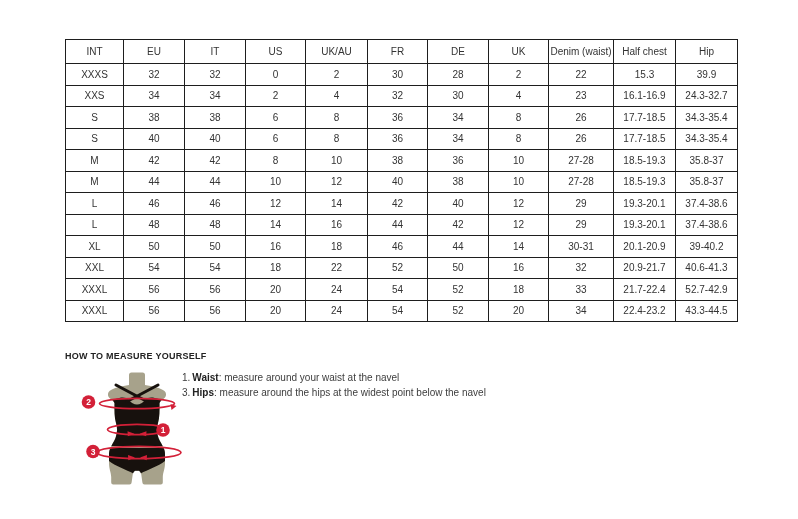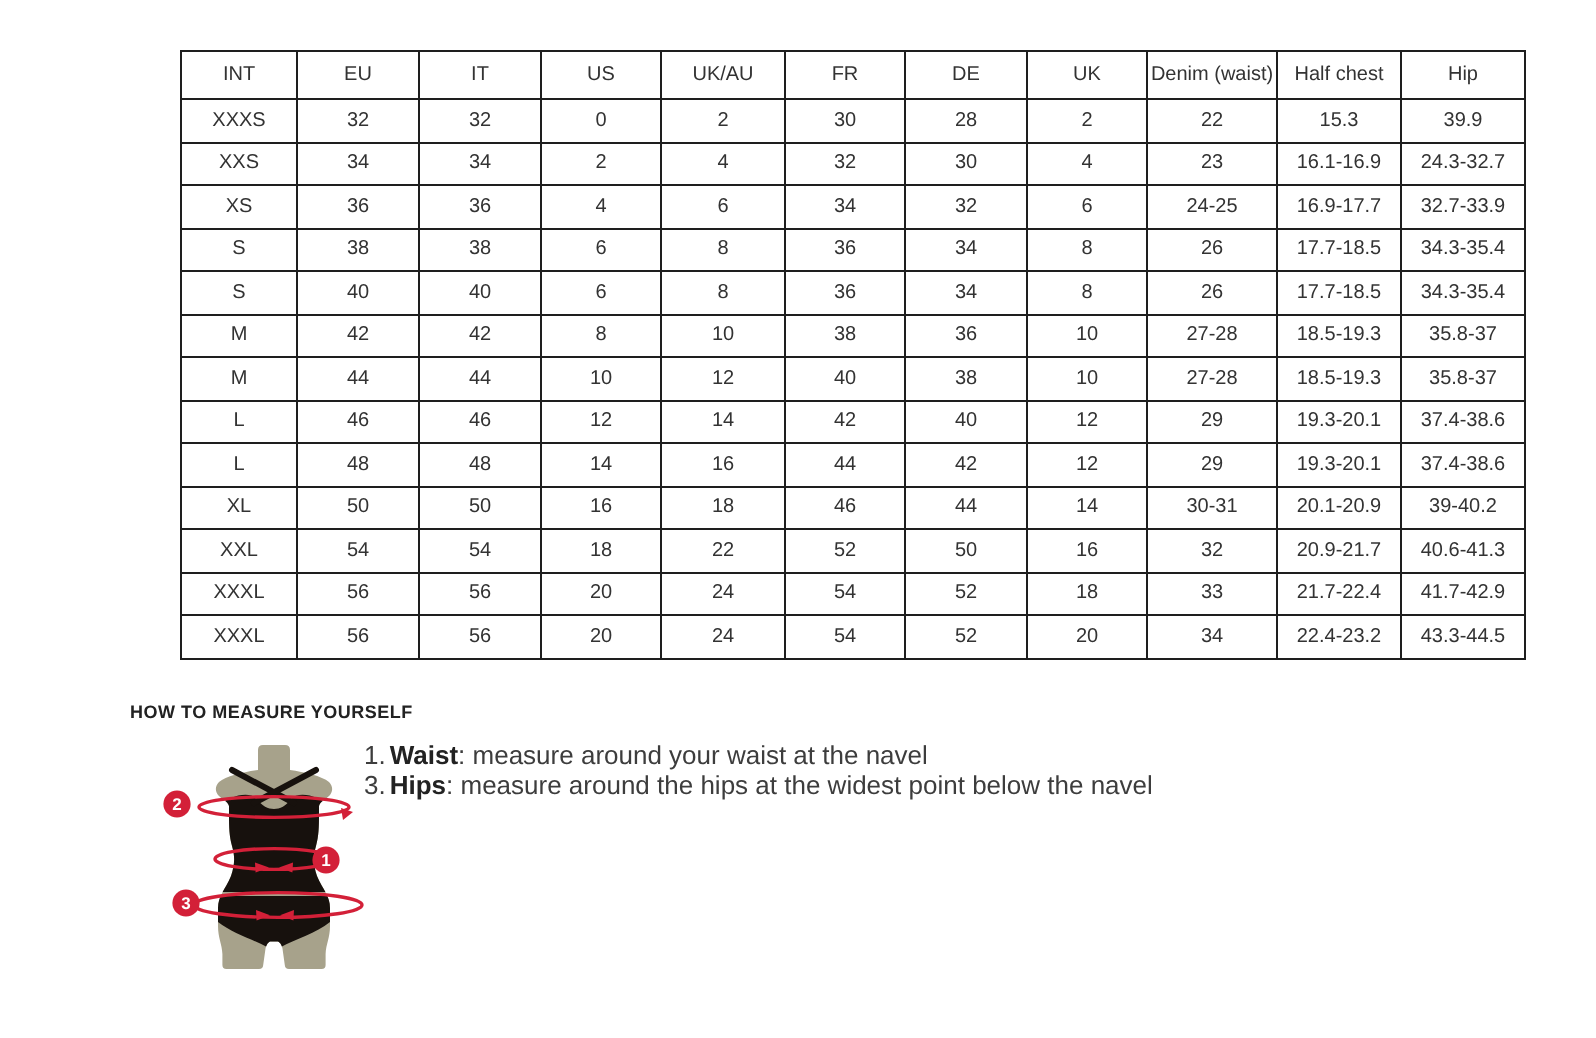--- a/index.html
+++ b/index.html
@@ -5,25 +5,24 @@
   html, body { margin: 0; padding: 0; background: #ffffff; }
   body {
     width: 798px; height: 519px;
     position: relative; overflow: hidden;
     font-family: "Liberation Sans", sans-serif;
   }
   .page { position: absolute; inset: 0; }
 
   
   table.size-table {
-    position: absolute; left: 65px; top: 25px;
+    position: absolute; left: 65px; top: 39px;
     width: 672px;
     border-collapse: collapse; table-layout: fixed;
     border: 1.5px solid #151515;
-    margin-left: 25px;
   }
   table.size-table th, table.size-table td {
     border: 1px solid #1e1e1e;
     padding: 0;
     text-align: center; vertical-align: middle;
     font-size: 10px; font-weight: 400;
     color: #333333;
     font-stretch: condensed;
     white-space: nowrap; overflow: hidden;
   }
@@ -38,21 +37,21 @@
     color: #222222;
     text-align: center;
   }
   .figure {
     position: absolute; left: 78px; top: 370px;
     width: 118px; height: 118px;
   }
   ol.steps {
     position: absolute; left: 182px; top: 371px;
     margin: 0; padding: 0; list-style: none;
-    font-size: 13px; color: #3d3d3d;
+    font-size: 10px; color: #3d3d3d;
   }
   ol.steps li.step {
     height: 14.8px; line-height: 13px;
     white-space: nowrap;
   }
   ol.steps .step-number { margin-right: 2px; }
   ol.steps .step-label { font-weight: 700; color: #222222; }
 </style>
 </head>
 <body>
@@ -109,33 +108,20 @@
           <td>2</td>
           <td>4</td>
           <td>32</td>
           <td>30</td>
           <td>4</td>
           <td>23</td>
           <td>16.1-16.9</td>
           <td>24.3-32.7</td>
         </tr>
         <tr>
-          <td>XS</td>
-          <td>36</td>
-          <td>36</td>
-          <td>4</td>
-          <td>6</td>
-          <td>34</td>
-          <td>32</td>
-          <td>6</td>
-          <td>24-25</td>
-          <td>16.9-17.7</td>
-          <td>32.7-33.9</td>
-        </tr>
-        <tr>
           <td>S</td>
           <td>38</td>
           <td>38</td>
           <td>6</td>
           <td>8</td>
           <td>36</td>
           <td>34</td>
           <td>8</td>
           <td>26</td>
           <td>17.7-18.5</td>
@@ -236,21 +222,21 @@
           <td>XXXL</td>
           <td>56</td>
           <td>56</td>
           <td>20</td>
           <td>24</td>
           <td>54</td>
           <td>52</td>
           <td>18</td>
           <td>33</td>
           <td>21.7-22.4</td>
-          <td>41.7-42.9</td>
+          <td>52.7-42.9</td>
         </tr>
         <tr>
           <td>XXXL</td>
           <td>56</td>
           <td>56</td>
           <td>20</td>
           <td>24</td>
           <td>54</td>
           <td>52</td>
           <td>20</td>

